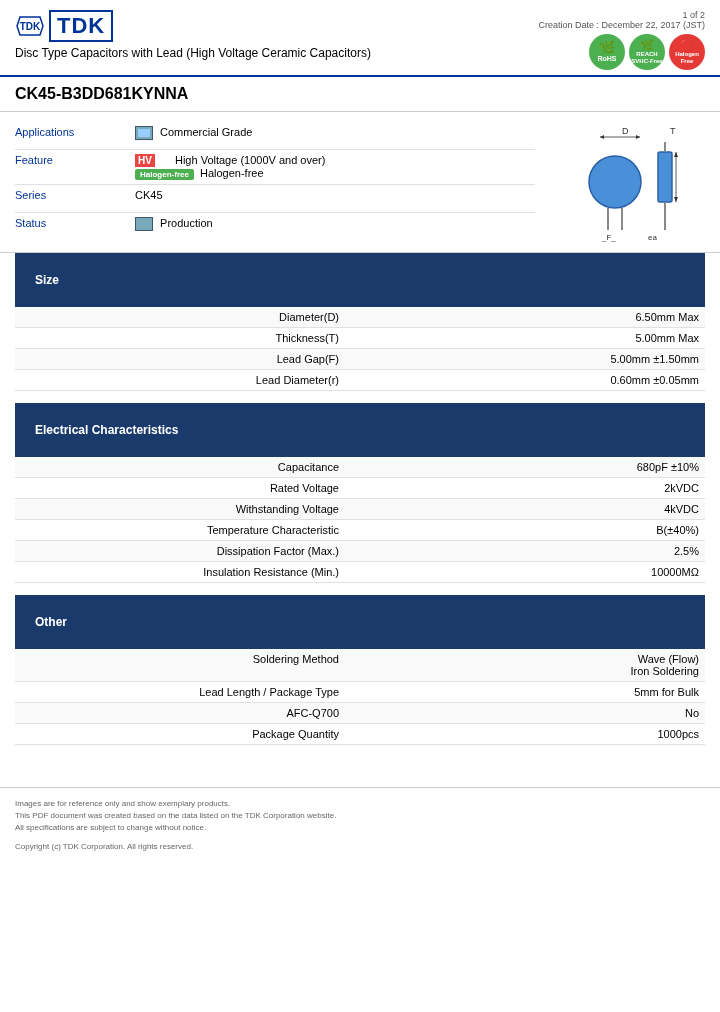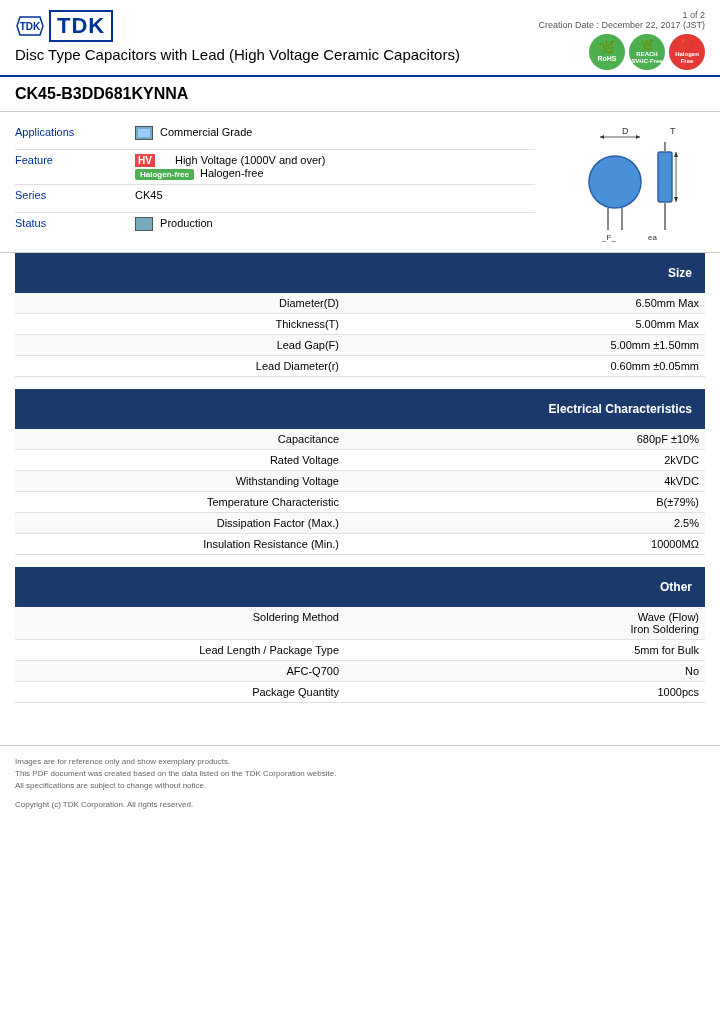--- a/index.html
+++ b/index.html
@@ -30,21 +30,21 @@
     .logo-tdk {
       font-size: 22px;
       font-weight: bold;
       color: #003399;
       letter-spacing: 1px;
       border: 2px solid #003399;
       padding: 1px 6px;
       margin-left: 4px;
     }
     .header-title {
-      font-size: 15px;
+      font-size: 12px;
       color: #000;
       font-weight: normal;
     }
     .header-right {
       text-align: right;
       font-size: 9px;
       color: #555;
     }
     .badges {
       display: flex;
@@ -168,24 +168,24 @@
       padding: 0 15px 10px 15px;
     }
     .spec-table {
       width: 100%;
       border-collapse: collapse;
       margin-bottom: 12px;
     }
     .spec-header-row td {
       background: #1a3a6b;
       color: #fff;
-      text-align: right;
+      text-align: left;
       font-weight: bold;
       font-size: 12px;
-      padding: 13px;
+      padding: 20px;
     }
     .spec-row td {
       padding: 4px 6px;
       border-bottom: 1px solid #e0e0e0;
       font-size: 11px;
       vertical-align: top;
       text-align: right;
     }
     .spec-row td:first-child {
       width: 330px;
@@ -363,21 +363,21 @@
     <tr class="spec-row">
       <td>Rated Voltage</td>
       <td>2kVDC</td>
     </tr>
     <tr class="spec-row">
       <td>Withstanding Voltage</td>
       <td>4kVDC</td>
     </tr>
     <tr class="spec-row">
       <td>Temperature Characteristic</td>
-      <td>B(±79%)</td>
+      <td>B(±40%)</td>
     </tr>
     <tr class="spec-row">
       <td>Dissipation Factor (Max.)</td>
       <td>2.5%</td>
     </tr>
     <tr class="spec-row">
       <td>Insulation Resistance (Min.)</td>
       <td>10000MΩ</td>
     </tr>
   </tbody>

